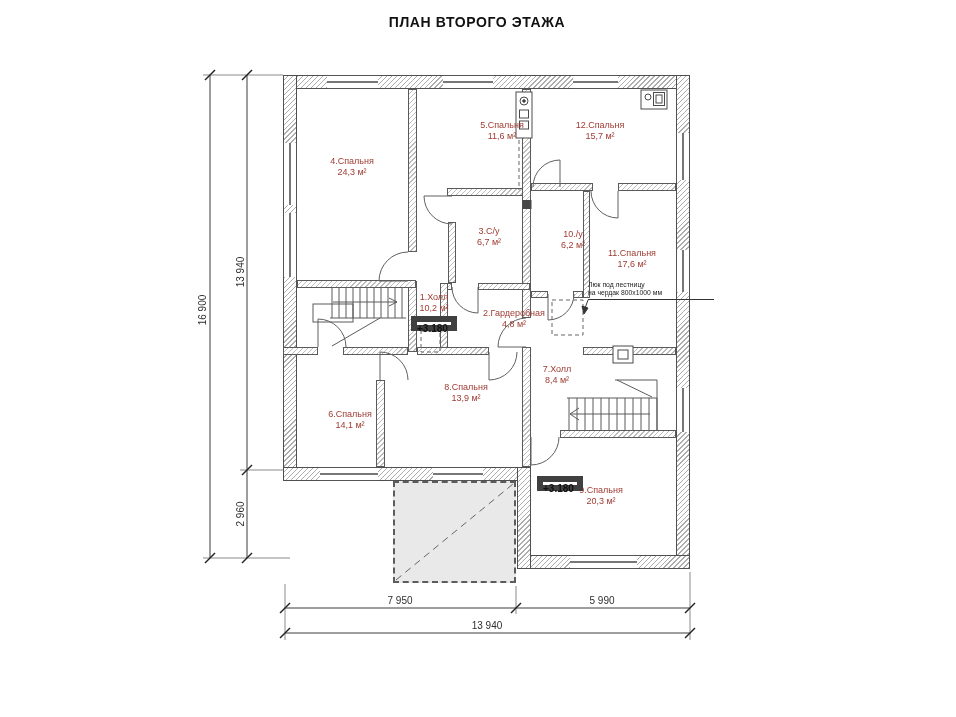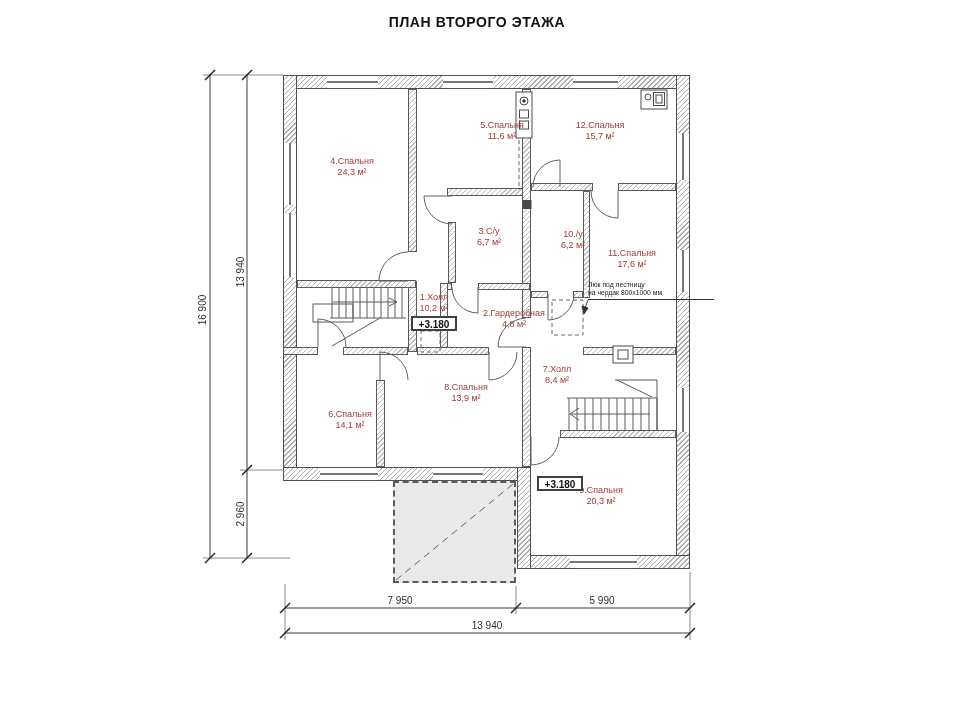--- a/index.html
+++ b/index.html
@@ -18,22 +18,22 @@
          background:linear-gradient(to bottom,#fff 0 44%,#777 44% 56%,#fff 56% 100%);}
   .win.v{border-left:1px solid #555;border-right:1px solid #555;
          background:linear-gradient(to right,#fff 0 44%,#777 44% 56%,#fff 56% 100%);}
   
   .terrace{position:absolute;left:393px;top:481px;width:123px;height:102px;box-sizing:border-box;
            background:#e9e9e9;border:2px dashed #5c5c5c;}
   
   .rlabel{position:absolute;transform:translate(-50%,-50%);text-align:center;
           color:#9e3a31;font-size:9px;line-height:1.25;white-space:nowrap;}
   .level{position:absolute;box-sizing:border-box;width:46px;height:15px;background:#fff;
-         border:2px solid #404040;color:#111;font-size:10px;font-weight:bold;
-         text-align:center;line-height:13px;}
+         border:6px solid #404040;color:#111;font-size:10px;font-weight:bold;
+         text-align:left;line-height:13px;}
   .dim{position:absolute;transform:translate(-50%,-50%);font-size:10px;color:#2e2e2e;white-space:nowrap;}
   .dim.vert{transform:translate(-50%,-50%) rotate(-90deg);}
   .note{position:absolute;left:588px;top:281px;width:126px;color:#222;font-size:6.8px;
         line-height:1.25;border-bottom:1px solid #333;padding-bottom:1px;}
   svg{position:absolute;left:0;top:0;pointer-events:none;}
 </style>
 </head>
 <body>
 
 <div id="stage">

